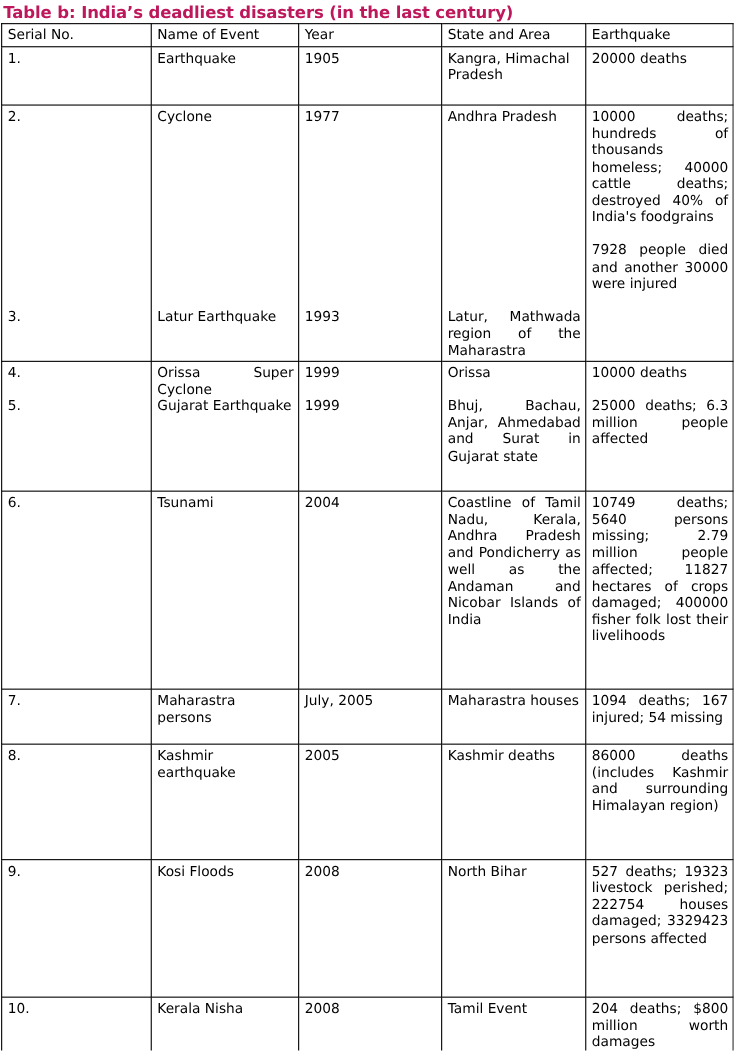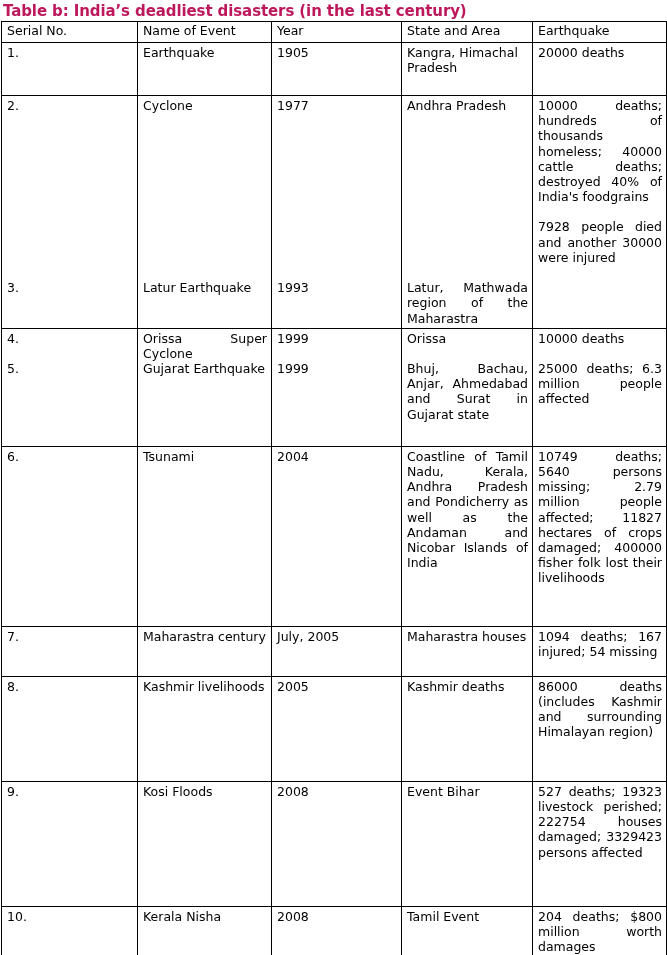--- a/index.html
+++ b/index.html
@@ -207,39 +207,39 @@
         <td>
             <p class="j">10749 deaths; 5640 persons missing; 2.79 million people affected; 11827 hectares of crops damaged; 400000 fisher folk lost their livelihoods</p>
           </td>
       </tr>
 
       <tr class="r7">
         <td>
             <p class="nj">7.</p>
           </td>
         <td>
-            <p class="nj">Maharastra century</p>
+            <p class="nj">Maharastra persons</p>
           </td>
         <td>
             <p class="nj">July, 2005</p>
           </td>
         <td>
             <p class="nj">Maharastra houses</p>
           </td>
         <td>
             <p class="j">1094 deaths; 167 injured; 54 missing</p>
           </td>
       </tr>
 
       <tr class="r8">
         <td>
             <p class="nj">8.</p>
           </td>
         <td>
-            <p class="nj">Kashmir livelihoods</p>
+            <p class="nj">Kashmir earthquake</p>
           </td>
         <td>
             <p class="nj">2005</p>
           </td>
         <td>
             <p class="nj">Kashmir deaths</p>
           </td>
         <td>
             <p class="j">86000 deaths (includes Kashmir and surrounding Himalayan region)</p>
           </td>
@@ -249,21 +249,21 @@
         <td>
             <p class="nj">9.</p>
           </td>
         <td>
             <p class="nj">Kosi Floods</p>
           </td>
         <td>
             <p class="nj">2008</p>
           </td>
         <td>
-            <p class="nj">Event Bihar</p>
+            <p class="nj">North Bihar</p>
           </td>
         <td>
             <p class="j">527 deaths; 19323 livestock perished; 222754 houses damaged; 3329423 persons affected</p>
           </td>
       </tr>
 
       <tr class="r10">
         <td>
             <p class="nj">10.</p>
           </td>

